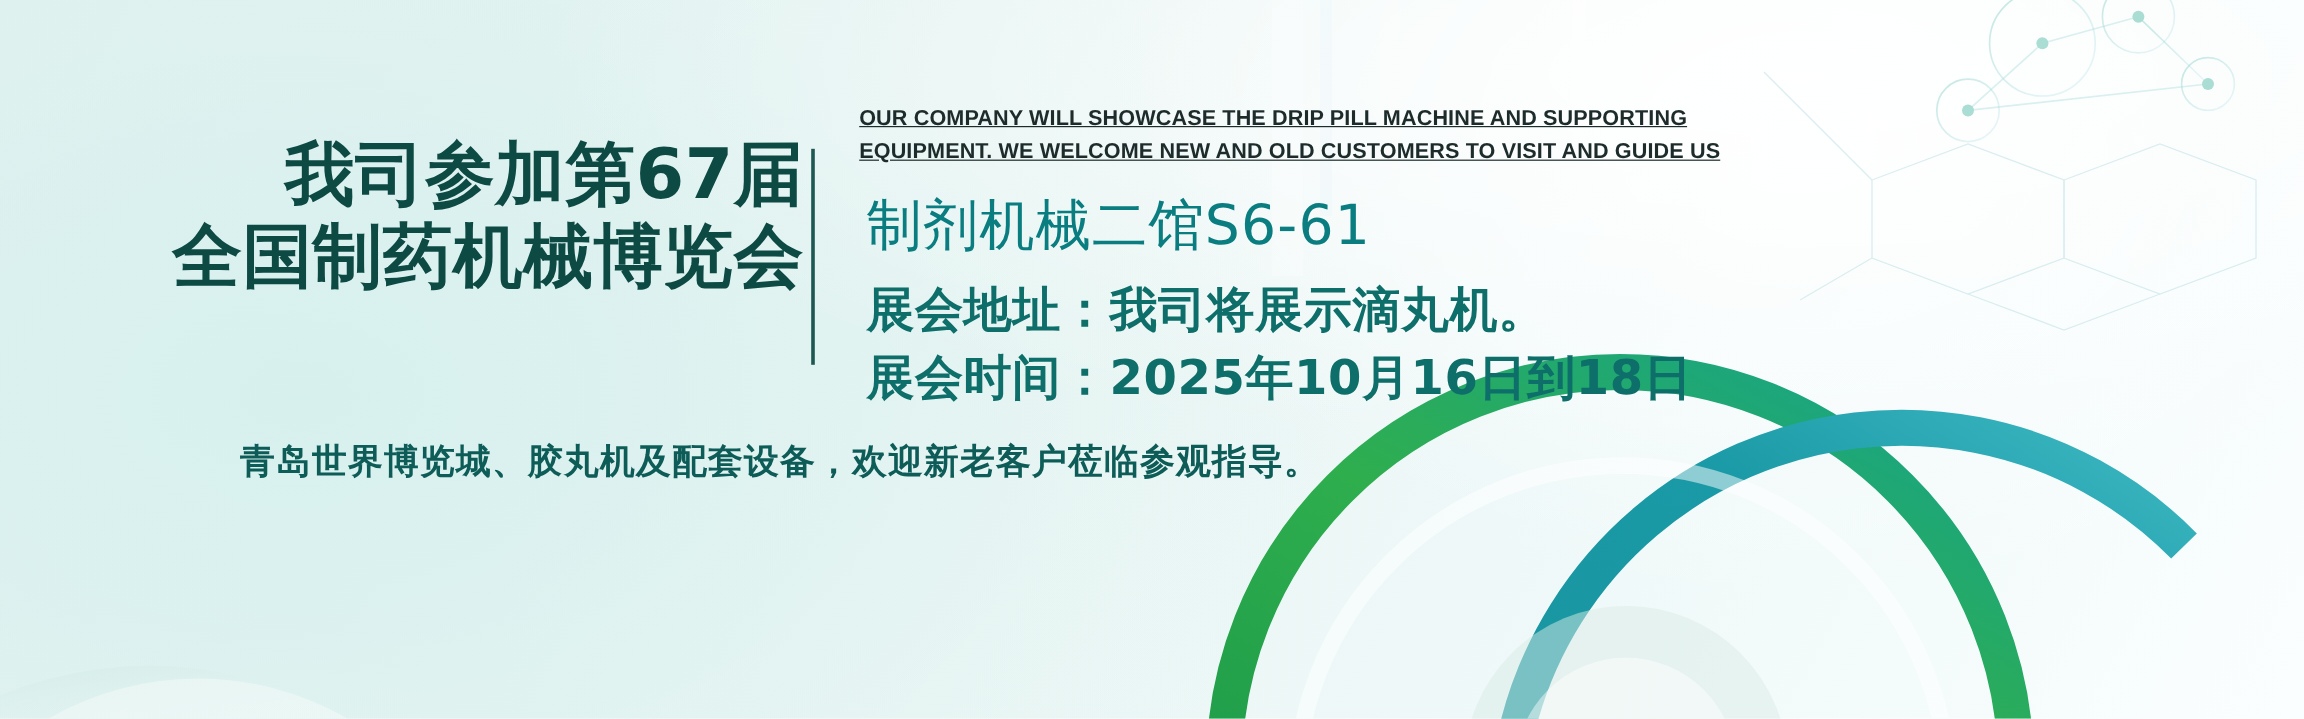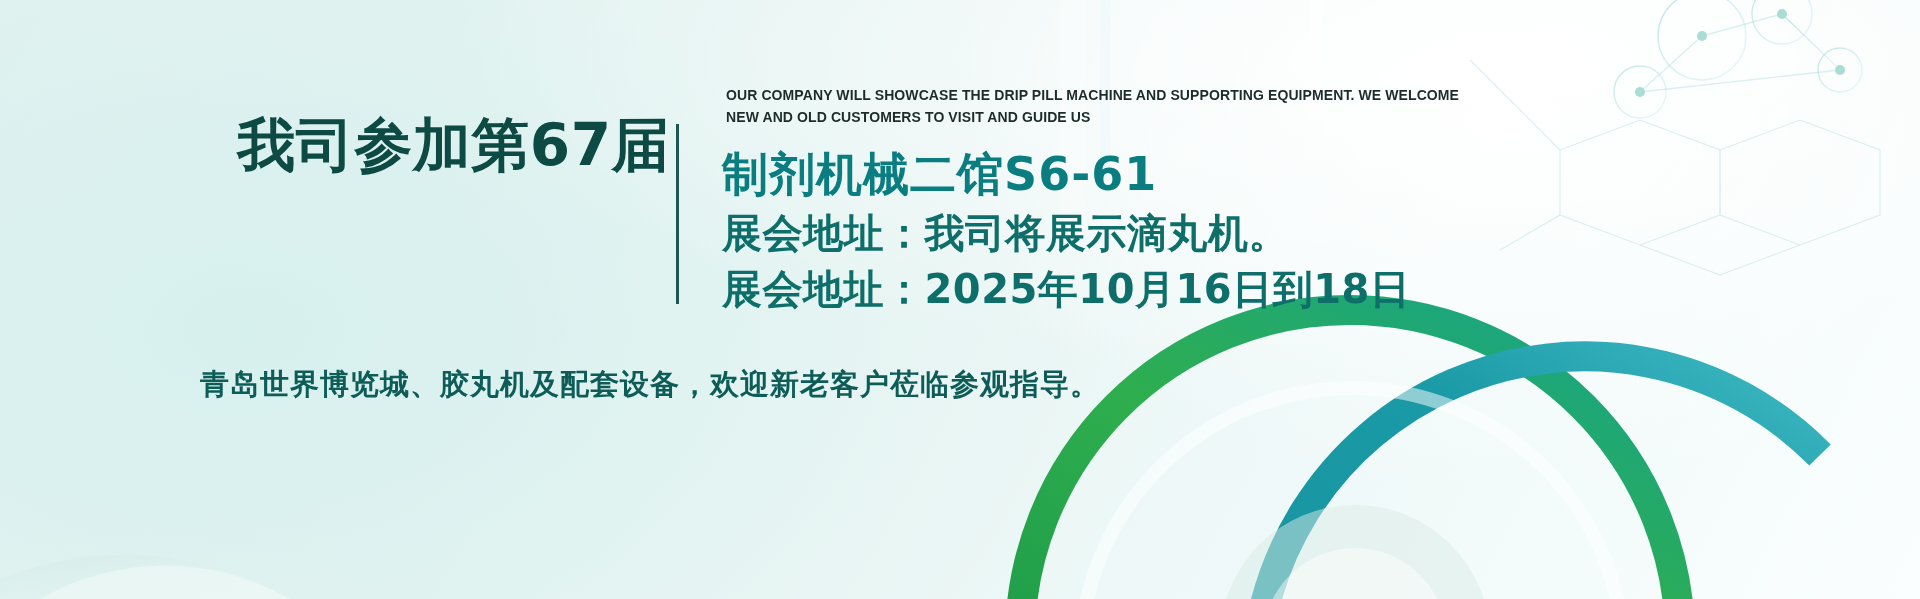--- a/index.html
+++ b/index.html
@@ -53,34 +53,35 @@
   .info-block{
     position:absolute;
     left:712px;
     top:85px;
     width:1180px;
   }
   .eng-caption{
     color:#1d2b2b;
     font-family:"Liberation Sans","DejaVu Sans",sans-serif;
     font-weight:bold;
-    font-size:14px;
+    font-size:18px;
     line-height:1.55;
     letter-spacing:0.1px;
     width:760px;
-    margin:0 0 18px 14px;
+    margin:0 0 18px 4px;
+    text-decoration:underline;
   }
   .booth-no{
     color:#0a7d80;
     font-family:"DejaVu Sans","Liberation Sans",sans-serif;
-    font-weight:bold;
+    font-weight:normal;
     font-size:46px;
     line-height:1.25;
     letter-spacing:1px;
-    margin:0 0 2px 10px;
+    margin:0 0 16px 10px;
     white-space:nowrap;
   }
   .info-line{
     color:#0d6e6a;
     font-family:"DejaVu Sans","Liberation Sans",sans-serif;
     font-weight:bold;
     font-size:40px;
     line-height:1.35;
     letter-spacing:0.5px;
     margin:0 0 2px 10px;
@@ -173,26 +174,27 @@
     <g opacity="0.28">
       <rect x="1060" y="0" width="26" height="230" fill="#ffffff"></rect>
       <rect x="1100" y="0" width="10" height="180" fill="#eaf6fb"></rect>
       <rect x="1150" y="0" width="16" height="150" fill="#ffffff"></rect>
       <rect x="1310" y="0" width="12" height="120" fill="#ffffff"></rect>
     </g>
   </svg>
 
   <div class="title-block">
     <span class="tline">我司参加第67届</span>
+    <span class="tline">全国制药机械博览会</span>
   </div>
 
   <div class="divider"></div>
 
   <div class="info-block">
     <p class="eng-caption">OUR COMPANY WILL SHOWCASE THE DRIP PILL MACHINE AND SUPPORTING EQUIPMENT. WE WELCOME NEW AND OLD CUSTOMERS TO VISIT AND GUIDE US</p>
     <div class="booth-no">制剂机械二馆S6-61</div>
     <div class="info-line">展会地址：我司将展示滴丸机。</div>
-    <div class="info-line">展会地址：2025年10月16日到18日</div>
+    <div class="info-line">展会时间：2025年10月16日到18日</div>
   </div>
 
   <div class="subtitle">青岛世界博览城、胶丸机及配套设备，欢迎新老客户莅临参观指导。</div>
 
 </div>
 
 </body></html>

